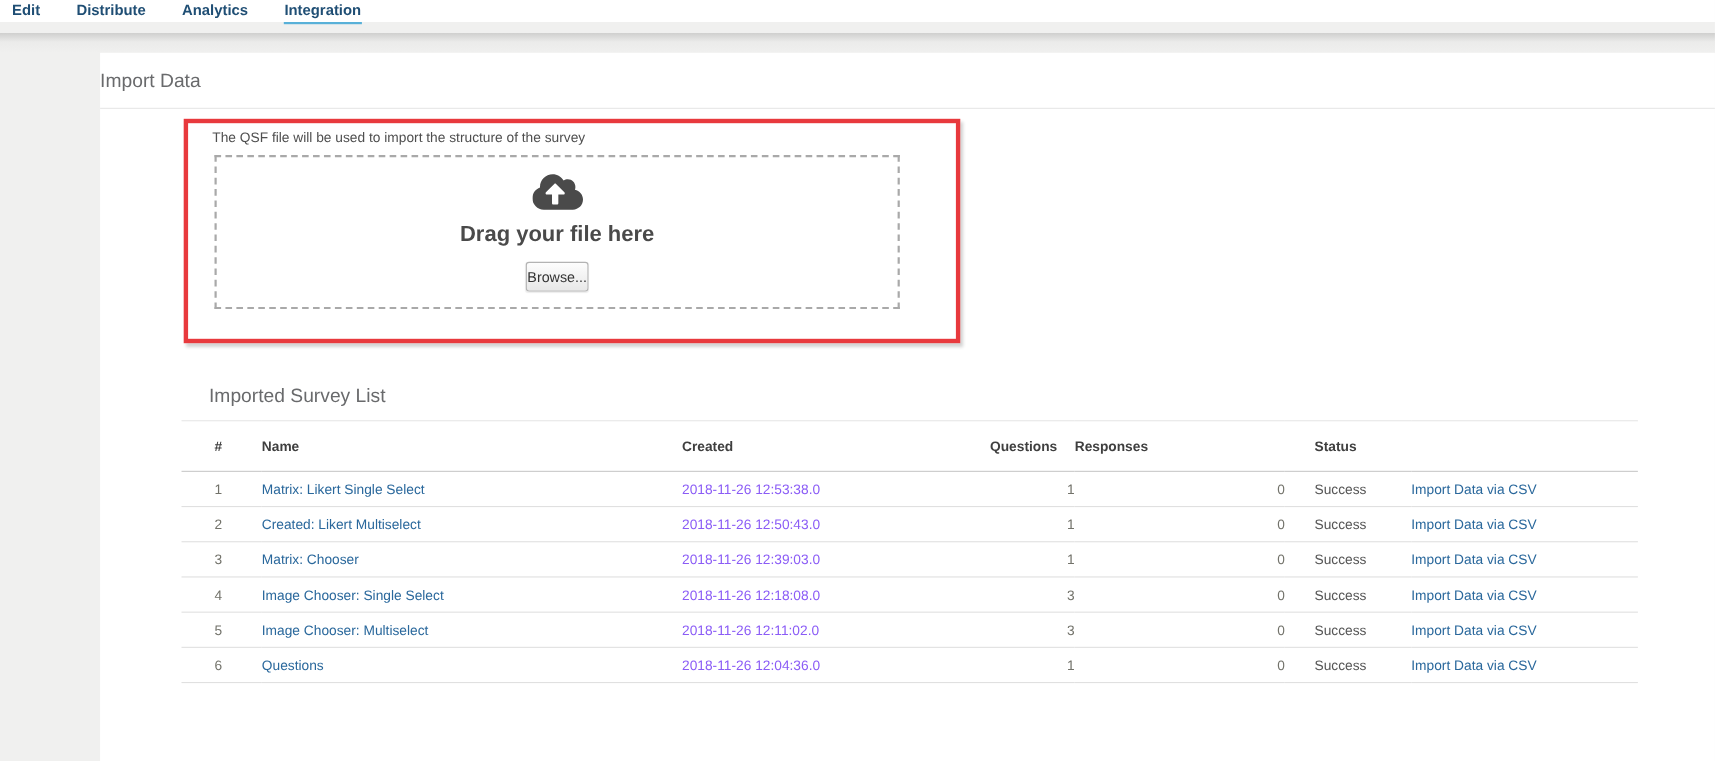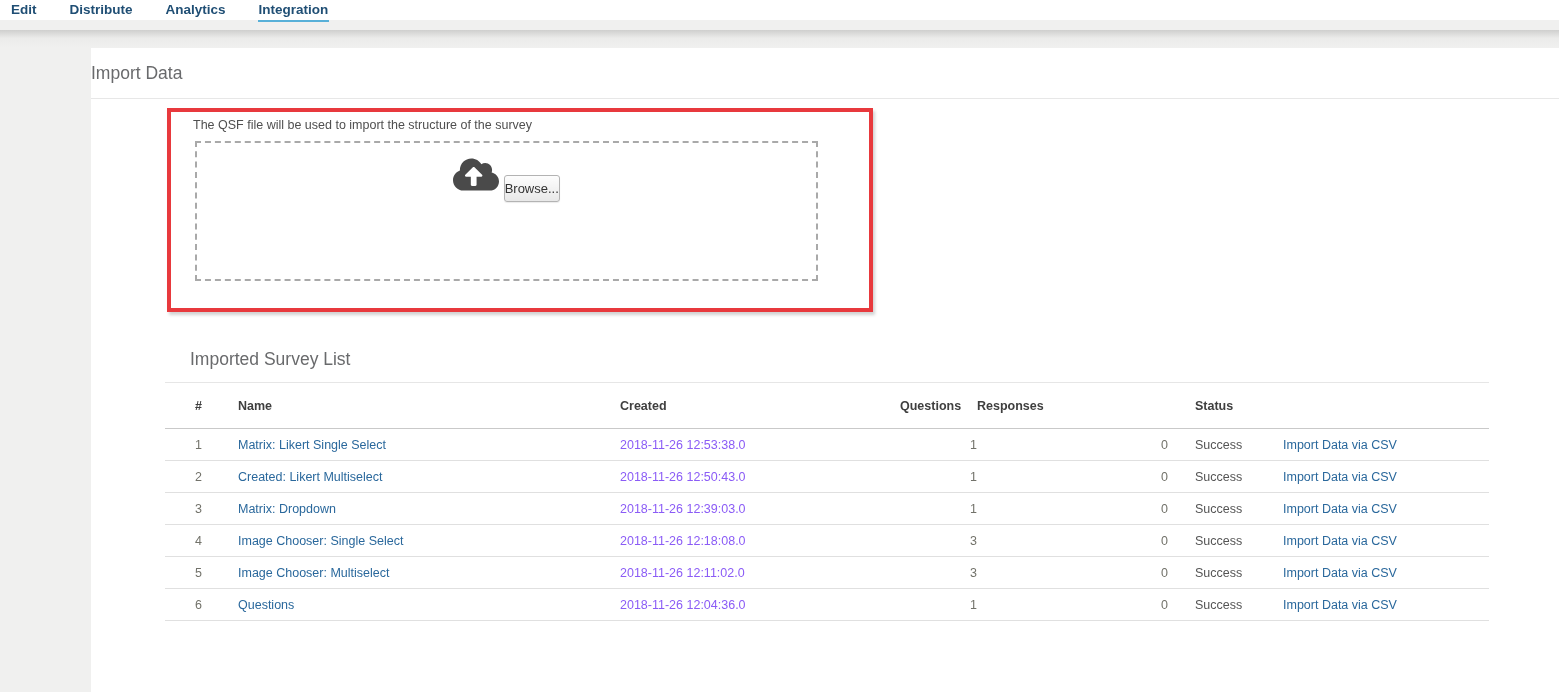--- a/index.html
+++ b/index.html
@@ -70,21 +70,21 @@
     border: 2px dashed #a9a9a9;
     text-align: center;
     cursor: pointer;
   }
   .cloud-wrap { display: inline-block; margin-top: 13px; line-height: 0; }
   .drag-label {
     margin-top: 4px;
     font-size: 20px; font-weight: 700; color: #4a4a4a;
   }
   .browse-btn {
-    margin-top: 1px;
+    margin-top: 13px;
     font-family: "Liberation Sans", sans-serif;
     font-size: 13px; color: #333333;
     padding: 5px 0;
     background: linear-gradient(to bottom, #fdfdfd, #e8e8e8);
     border: 1px solid #b3b3b3; border-radius: 3px;
     box-shadow: 0 1px 1px rgba(0,0,0,0.08);
     cursor: pointer;
   }
 
   
@@ -136,20 +136,21 @@
 
 
   <div class="red-annotation">
     <p class="qsf-desc">The QSF file will be used to import the structure of the survey</p>
     <div class="dropzone">
       <span class="cloud-wrap">
         <svg width="46" height="37" viewBox="0 0 640 512">
           <path fill="#4a4a4a" d="M537.6 226.6c4.1-10.7 6.4-22.4 6.4-34.6 0-53-43-96-96-96-19.7 0-38.1 6-53.3 16.2C367 64.2 315.3 32 256 32c-88.4 0-160 71.6-160 160 0 2.7.1 5.4.2 8.1C40.2 219.8 0 273.2 0 336c0 79.5 64.5 144 144 144h368c70.7 0 128-57.3 128-128 0-61.9-44-113.6-102.4-125.4zM393.4 288H328v112c0 8.8-7.2 16-16 16h-48c-8.8 0-16-7.2-16-16V288h-65.4c-14.3 0-21.4-17.2-11.3-27.3l105.4-105.4c6.2-6.2 16.4-6.2 22.6 0l105.4 105.4c10.1 10.1 2.9 27.3-11.3 27.3z"></path>
         </svg>
       </span>
+      <div class="drag-label">Drag your file here</div>
       <button class="browse-btn">Browse...</button>
     </div>
   </div>
 
   <h2 class="section-heading list-heading">Imported Survey List</h2>
 
   <table class="survey-table">
     <colgroup>
       <col style="width:73px">
         <col style="width:382px">
@@ -184,21 +185,21 @@
           <td class="c-num">2</td>
           <td class="c-name"><a href="#">Created: Likert Multiselect</a></td>
           <td class="c-created">2018-11-26 12:50:43.0</td>
           <td class="c-q">1</td>
           <td class="c-r">0</td>
           <td class="c-status">Success</td>
           <td class="c-link"><a href="#">Import Data via CSV</a></td>
         </tr>
         <tr>
           <td class="c-num">3</td>
-          <td class="c-name"><a href="#">Matrix: Dropdown</a></td>
+          <td class="c-name"><a href="#">Matrix: Chooser</a></td>
           <td class="c-created">2018-11-26 12:39:03.0</td>
           <td class="c-q">1</td>
           <td class="c-r">0</td>
           <td class="c-status">Success</td>
           <td class="c-link"><a href="#">Import Data via CSV</a></td>
         </tr>
         <tr>
           <td class="c-num">4</td>
           <td class="c-name"><a href="#">Image Chooser: Single Select</a></td>
           <td class="c-created">2018-11-26 12:18:08.0</td>

